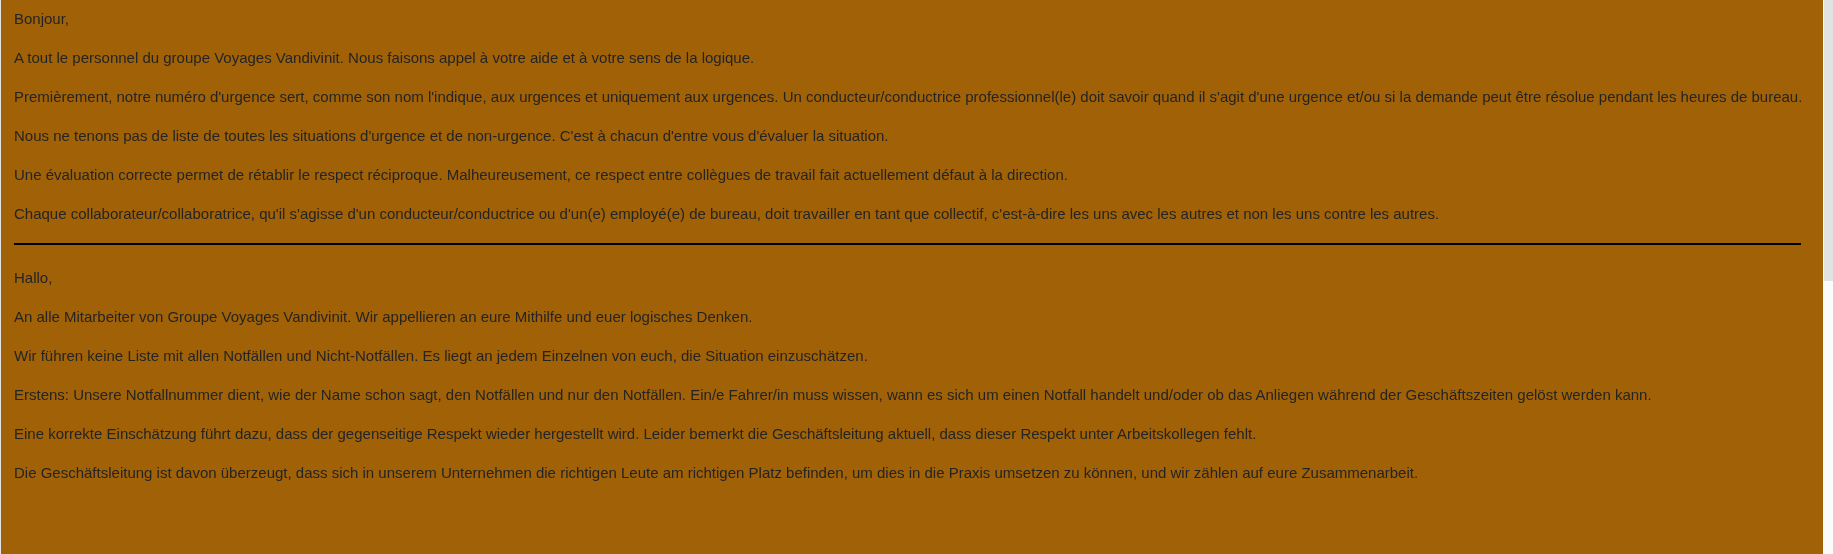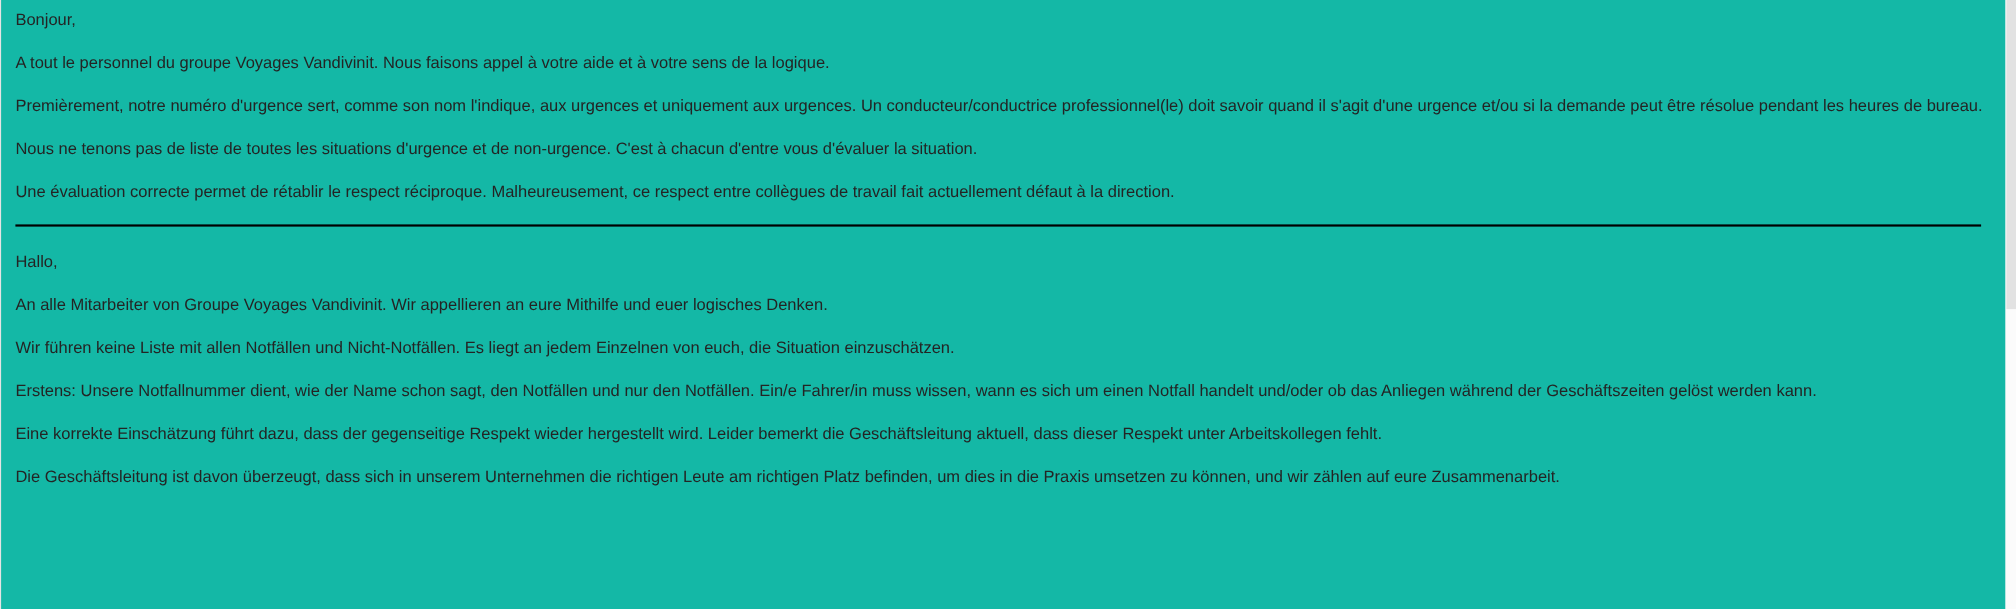--- a/index.html
+++ b/index.html
@@ -7,21 +7,21 @@
     padding: 0;
     width: 1833px;
     height: 554px;
     overflow: hidden;
     background: #ffffff;
   }
   .email-pane {
     position: relative;
     width: 1833px;
     height: 554px;
-    background: #14b8a6;
+    background: #a16207;
     border-left: 1px solid #e4e4e4;
     box-sizing: border-box;
     font-family: "Liberation Sans", "DejaVu Sans", sans-serif;
     font-size: 15px;
     line-height: 20px;
     color: #242424;
   }
   .message {
     padding: 9px 22px 0 13px;
   }
@@ -60,20 +60,21 @@
 
 <div class="email-pane">
   <div class="message">
 
     <section>
       <p>Bonjour,</p>
       <p>A tout le personnel du groupe Voyages Vandivinit. Nous faisons appel à votre aide et à votre sens de la logique.</p>
       <p><span>Premièrement, notre </span><strong>numéro d'urgence</strong><span> sert, comme son nom l'indique, aux urgences et uniquement aux urgences. Un conducteur/conductrice professionnel(le) doit savoir quand il s'agit d'une urgence et/ou si la demande peut être résolue pendant les heures de bureau.</span></p>
       <p>Nous ne tenons pas de liste de toutes les situations d'urgence et de non-urgence. C'est à chacun d'entre vous d'évaluer la situation.</p>
       <p>Une évaluation correcte permet de rétablir le respect réciproque. Malheureusement, ce respect entre collègues de travail fait actuellement défaut à la direction.</p>
+      <p>Chaque collaborateur/collaboratrice, qu'il s'agisse d'un conducteur/conductrice ou d'un(e) employé(e) de bureau, doit travailler en tant que collectif, c'est-à-dire les uns avec les autres et non les uns contre les autres.</p>
     </section>
 
     <hr class="section-divider">
 
     <section>
       <p>Hallo,</p>
       <p>An alle Mitarbeiter von Groupe Voyages Vandivinit. Wir appellieren an eure Mithilfe und euer logisches Denken.</p>
       <p>Wir führen keine Liste mit allen Notfällen und Nicht-Notfällen. Es liegt an jedem Einzelnen von euch, die Situation einzuschätzen.</p>
       <p><span>Erstens: Unsere </span><strong>Notfallnummer</strong><span> dient, wie der Name schon sagt, den Notfällen und nur den Notfällen. Ein/e Fahrer/in muss wissen, wann es sich um einen Notfall handelt und/oder ob das Anliegen während der Geschäftszeiten gelöst werden kann.</span></p>
       <p>Eine korrekte Einschätzung führt dazu, dass der gegenseitige Respekt wieder hergestellt wird. Leider bemerkt die Geschäftsleitung aktuell, dass dieser Respekt unter Arbeitskollegen fehlt.</p>

